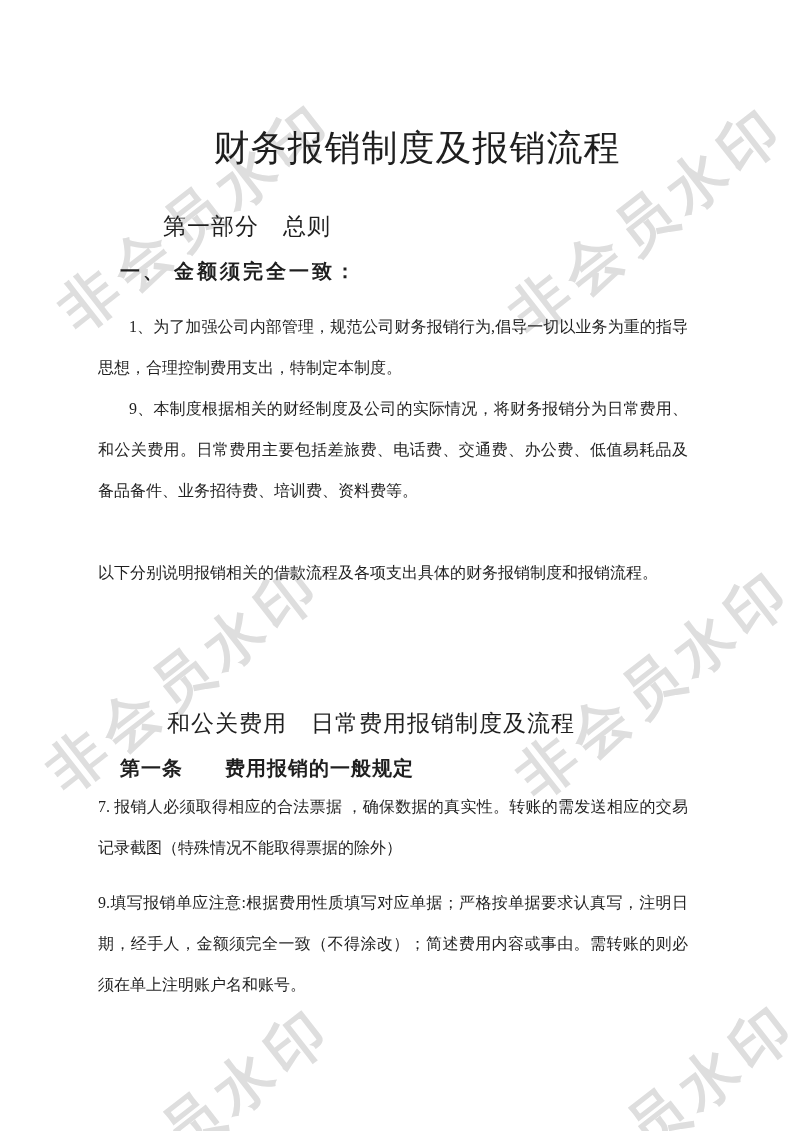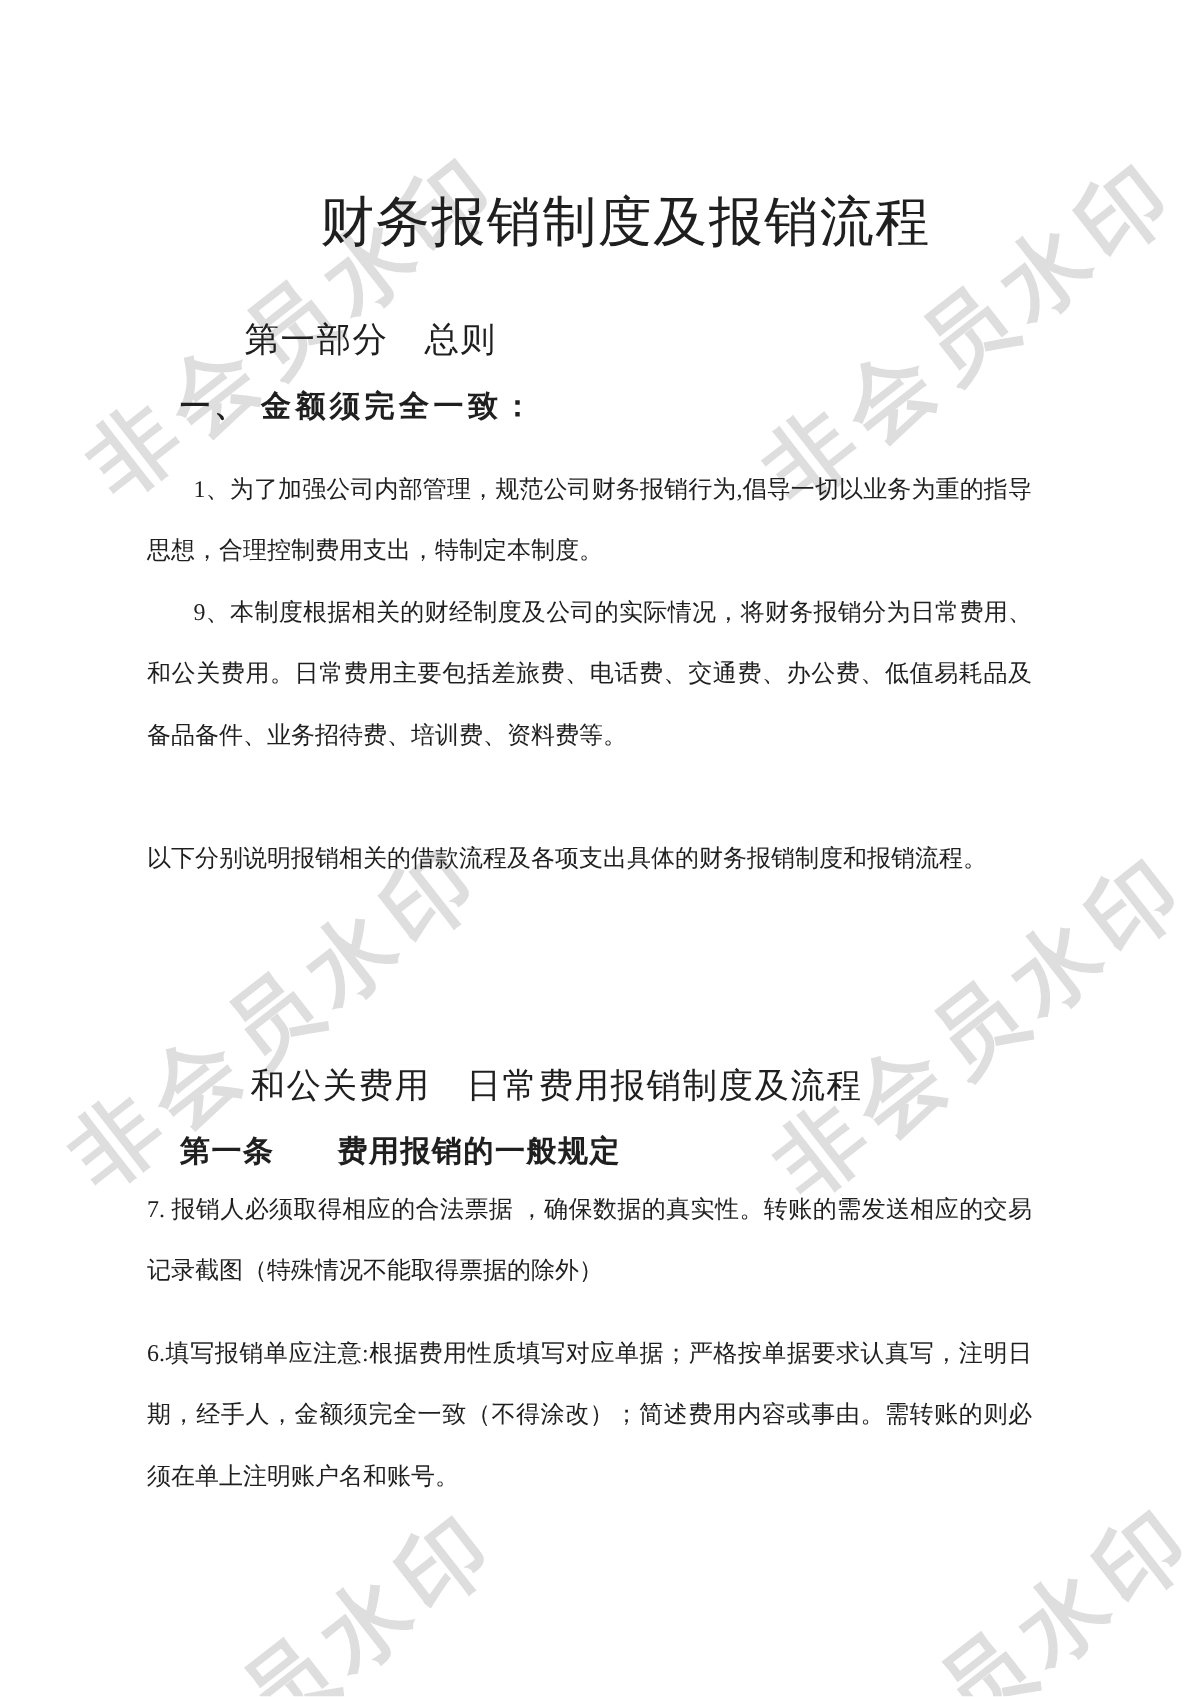--- a/index.html
+++ b/index.html
@@ -98,17 +98,17 @@
     <div class="para" id="p2">9、本制度根据相关的财经制度及公司的实际情况，将财务报销分为日常费用、和公关费用。日常费用主要包括差旅费、电话费、交通费、办公费、低值易耗品及备品备件、业务招待费、培训费、资料费等。</div>
 
     <div class="para" id="p3">以下分别说明报销相关的借款流程及各项支出具体的财务报销制度和报销流程。</div>
 
     <div class="part-heading" id="h2b">和公关费用　日常费用报销制度及流程</div>
 
     <div class="sub-heading" id="h3b">第一条　　费用报销的一般规定</div>
 
     <div class="para" id="p4">7. 报销人必须取得相应的合法票据 ，确保数据的真实性。转账的需发送相应的交易记录截图（特殊情况不能取得票据的除外）</div>
 
-    <div class="para" id="p5">6.填写报销单应注意:根据费用性质填写对应单据；严格按单据要求认真写，注明日期，经手人，金额须完全一致（不得涂改）；简述费用内容或事由。需转账的则必须在单上注明账户名和账号。</div>
+    <div class="para" id="p5">9.填写报销单应注意:根据费用性质填写对应单据；严格按单据要求认真写，注明日期，经手人，金额须完全一致（不得涂改）；简述费用内容或事由。需转账的则必须在单上注明账户名和账号。</div>
 
   </div>
 
 </div>
 
 </body></html>

